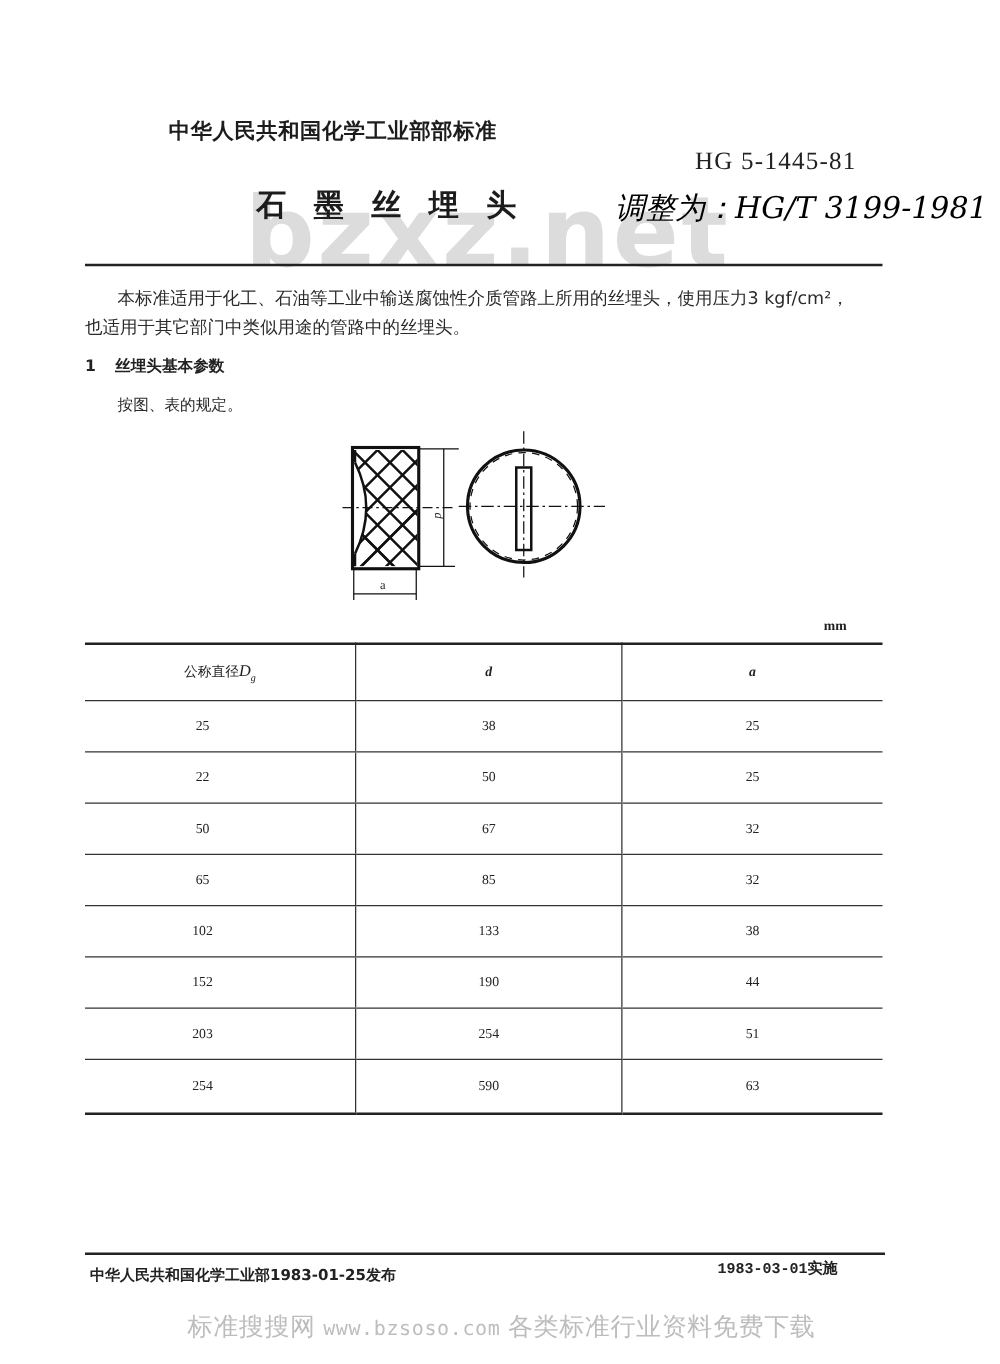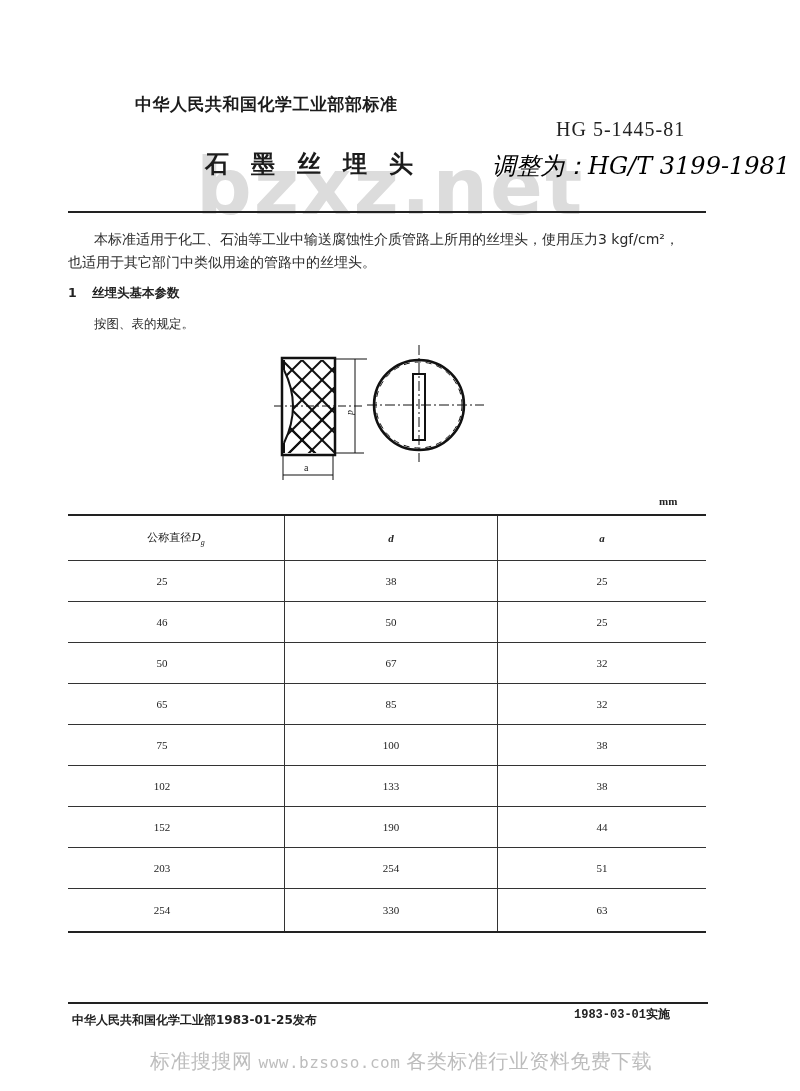--- a/index.html
+++ b/index.html
@@ -236,57 +236,52 @@
       <th class="c3">a</th>
     </tr>
   </thead>
   <tbody>
     <tr>
         <td class="col-dn">25</td>
         <td>38</td>
         <td>25</td>
       </tr>
     <tr>
-        <td class="col-dn">46</td>
+        <td class="col-dn">22</td>
         <td>50</td>
         <td>25</td>
       </tr>
     <tr>
         <td class="col-dn">50</td>
         <td>67</td>
         <td>32</td>
       </tr>
     <tr>
         <td class="col-dn">65</td>
         <td>85</td>
         <td>32</td>
       </tr>
     <tr>
-        <td class="col-dn">75</td>
-        <td>100</td>
-        <td>38</td>
-      </tr>
-    <tr>
         <td class="col-dn">102</td>
         <td>133</td>
         <td>38</td>
       </tr>
     <tr>
         <td class="col-dn">152</td>
         <td>190</td>
         <td>44</td>
       </tr>
     <tr>
         <td class="col-dn">203</td>
         <td>254</td>
         <td>51</td>
       </tr>
     <tr>
         <td class="col-dn">254</td>
-        <td>330</td>
+        <td>590</td>
         <td>63</td>
       </tr>
   </tbody>
 </table>
 
 <div class="abs rule-bottom"></div>
 <div class="abs footer-left">中华人民共和国化学工业部1983-01-25发布</div>
 <div class="abs footer-right">1983-03-01实施</div>
 
 <div class="abs site-banner">

